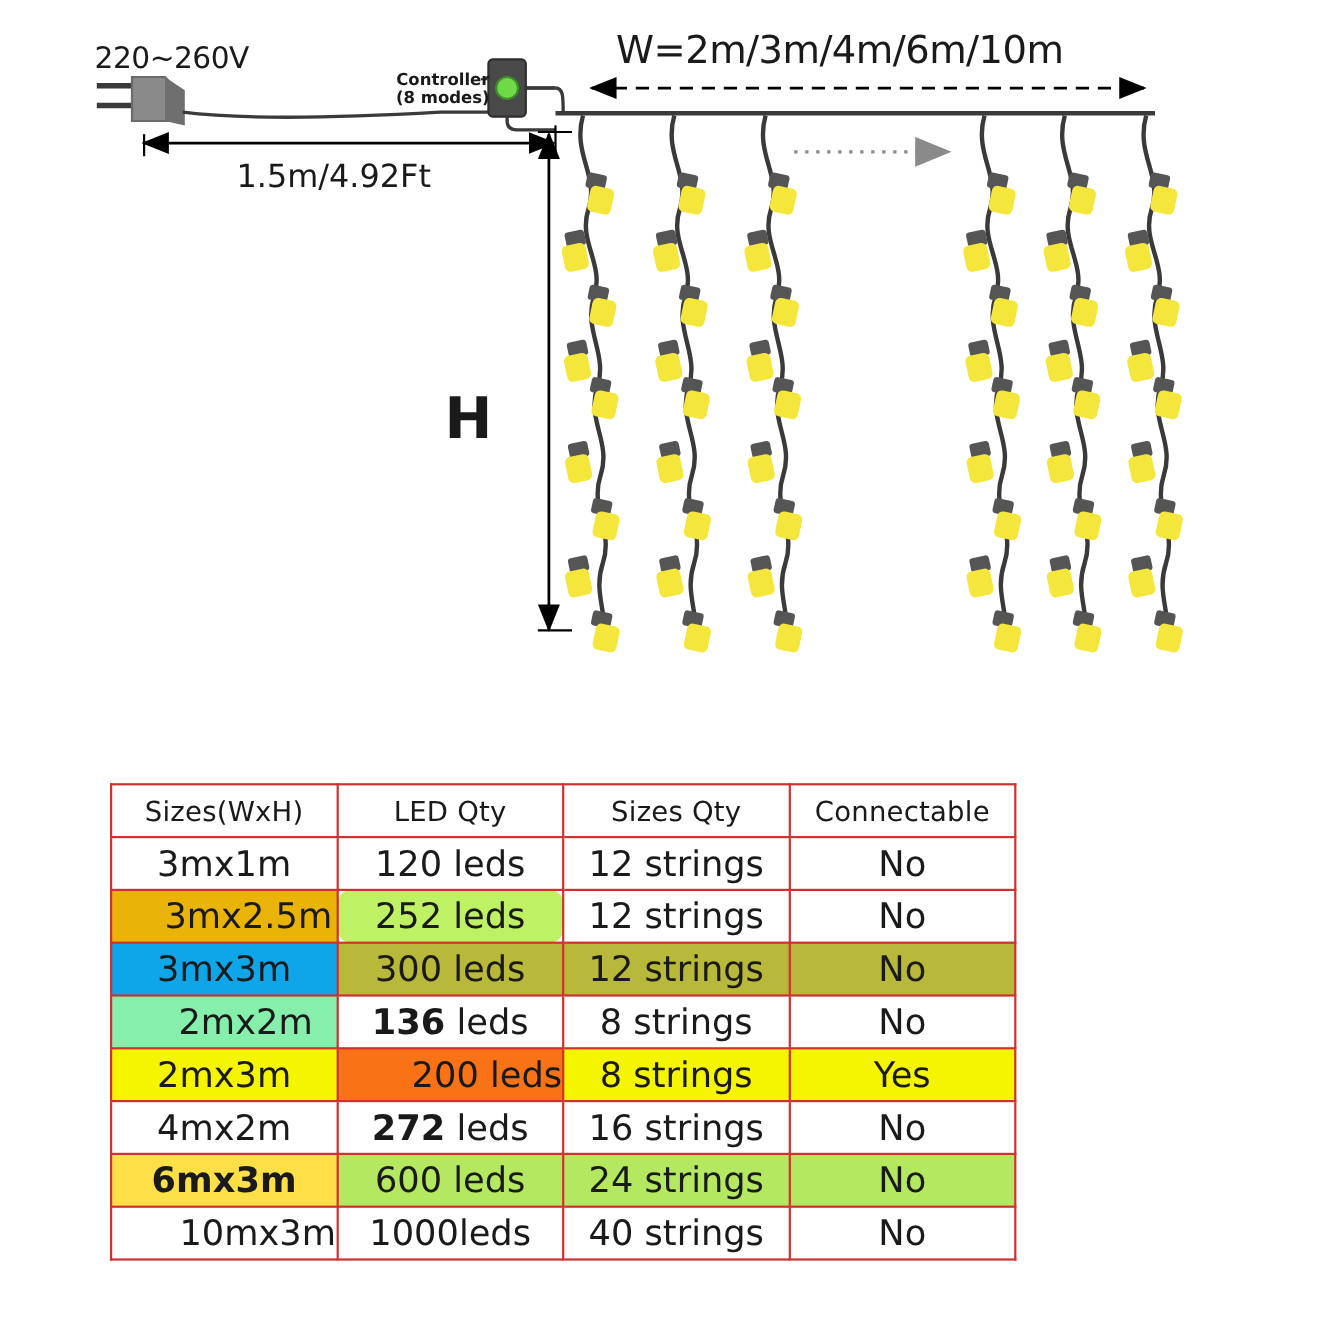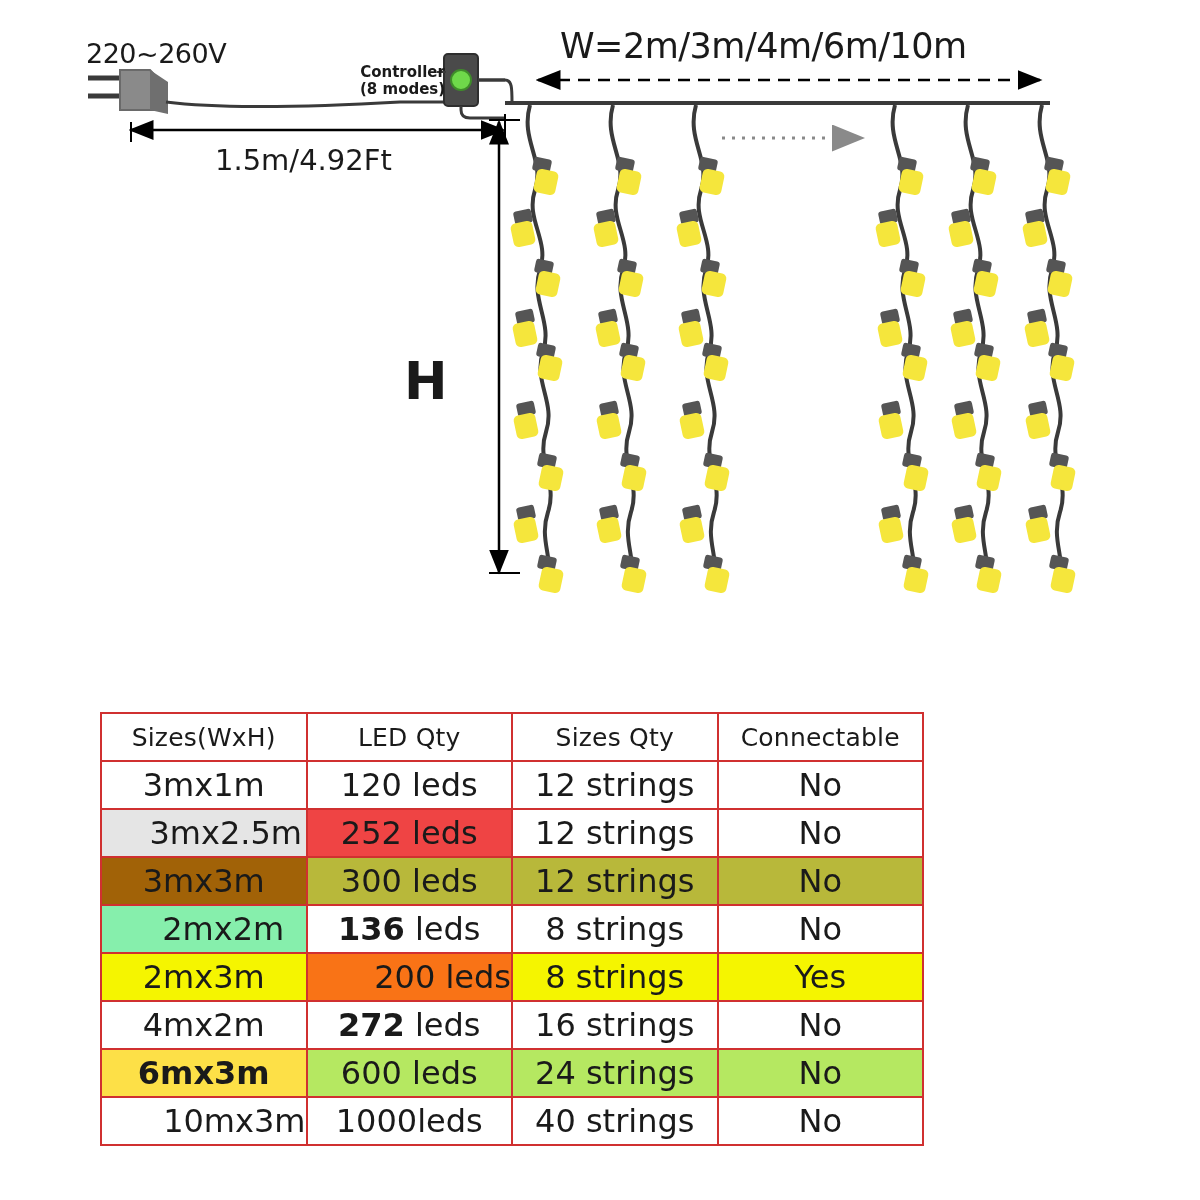--- a/index.html
+++ b/index.html
@@ -435,27 +435,27 @@
       </tr>
     </thead>
     <tbody id="table-body">
         <tr>
           <td style="background: rgb(255, 255, 255);">3mx1m</td>
           <td style="background: rgb(255, 255, 255);">120 leds</td>
           <td style="background: rgb(255, 255, 255);">12 strings</td>
           <td style="background: rgb(255, 255, 255);">No</td>
         </tr>
         <tr>
-          <td style="background: #e5e5e5; padding-left: 44px;">3mx2.5m</td>
-          <td style="background: #ef4444;">252 leds</td>
+          <td style="background: #eab308; padding-left: 44px;">3mx2.5m</td>
+          <td style="background: #bef264; border-radius: 12px;">252 leds</td>
           <td style="background: rgb(255, 255, 255);">12 strings</td>
           <td style="background: rgb(255, 255, 255);">No</td>
         </tr>
         <tr>
-          <td style="background: #a16207; margin-left: 44px;">3mx3m</td>
+          <td style="background: #0ea5e9; margin-left: 44px;">3mx3m</td>
           <td style="background: rgb(184, 184, 58);">300 leds</td>
           <td style="background: rgb(184, 184, 58);">12 strings</td>
           <td style="background: rgb(184, 184, 58);">No</td>
         </tr>
         <tr>
           <td style="background: #86efac; padding-left: 39px;">2mx2m</td>
           <td style="background: rgb(255, 255, 255);"><b>136</b> leds</td>
           <td style="background: rgb(255, 255, 255);">8 strings</td>
           <td style="background: rgb(255, 255, 255);">No</td>
         </tr>

